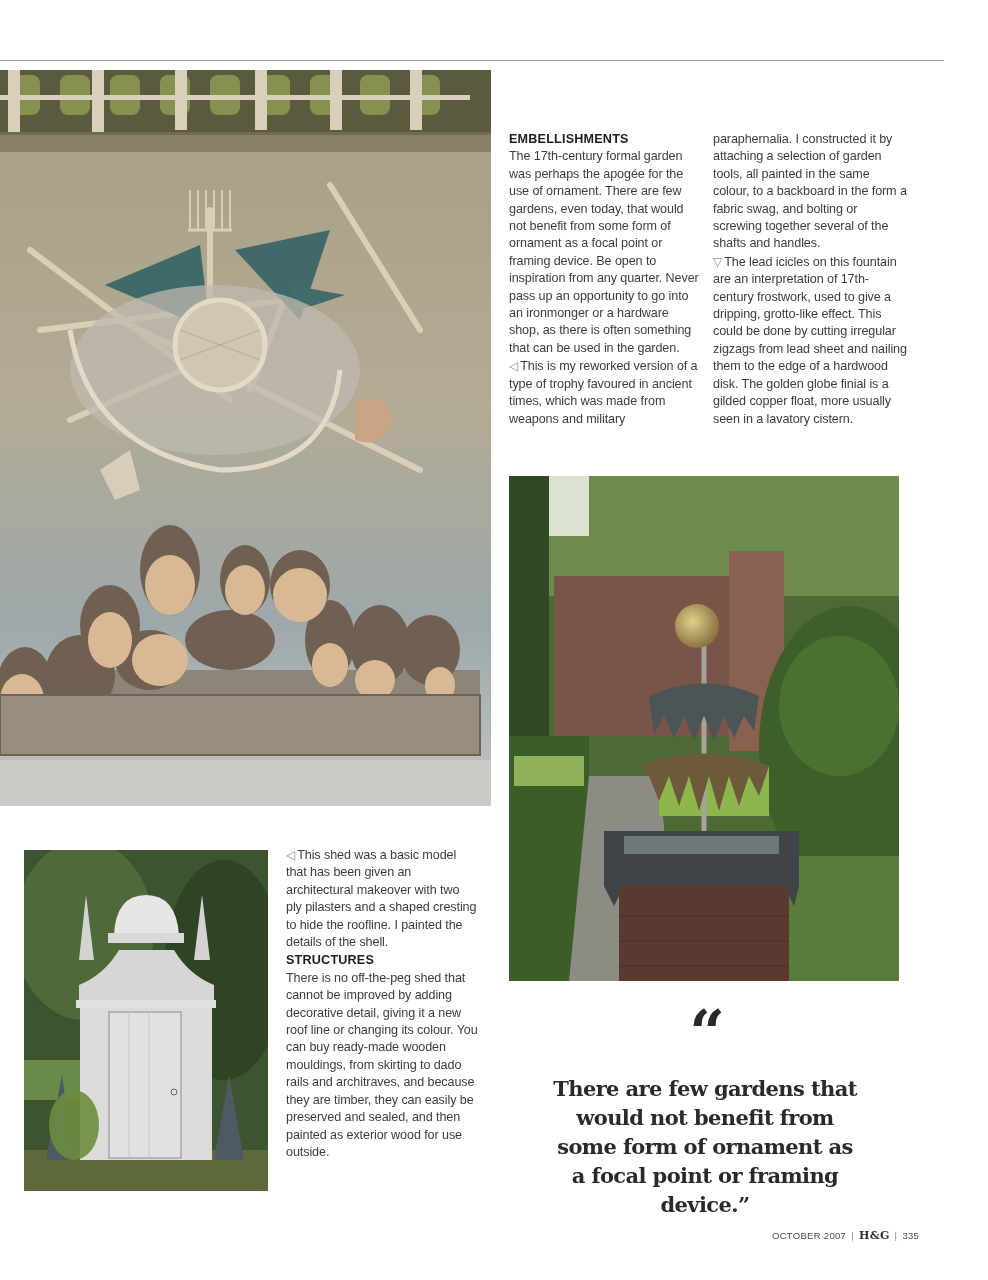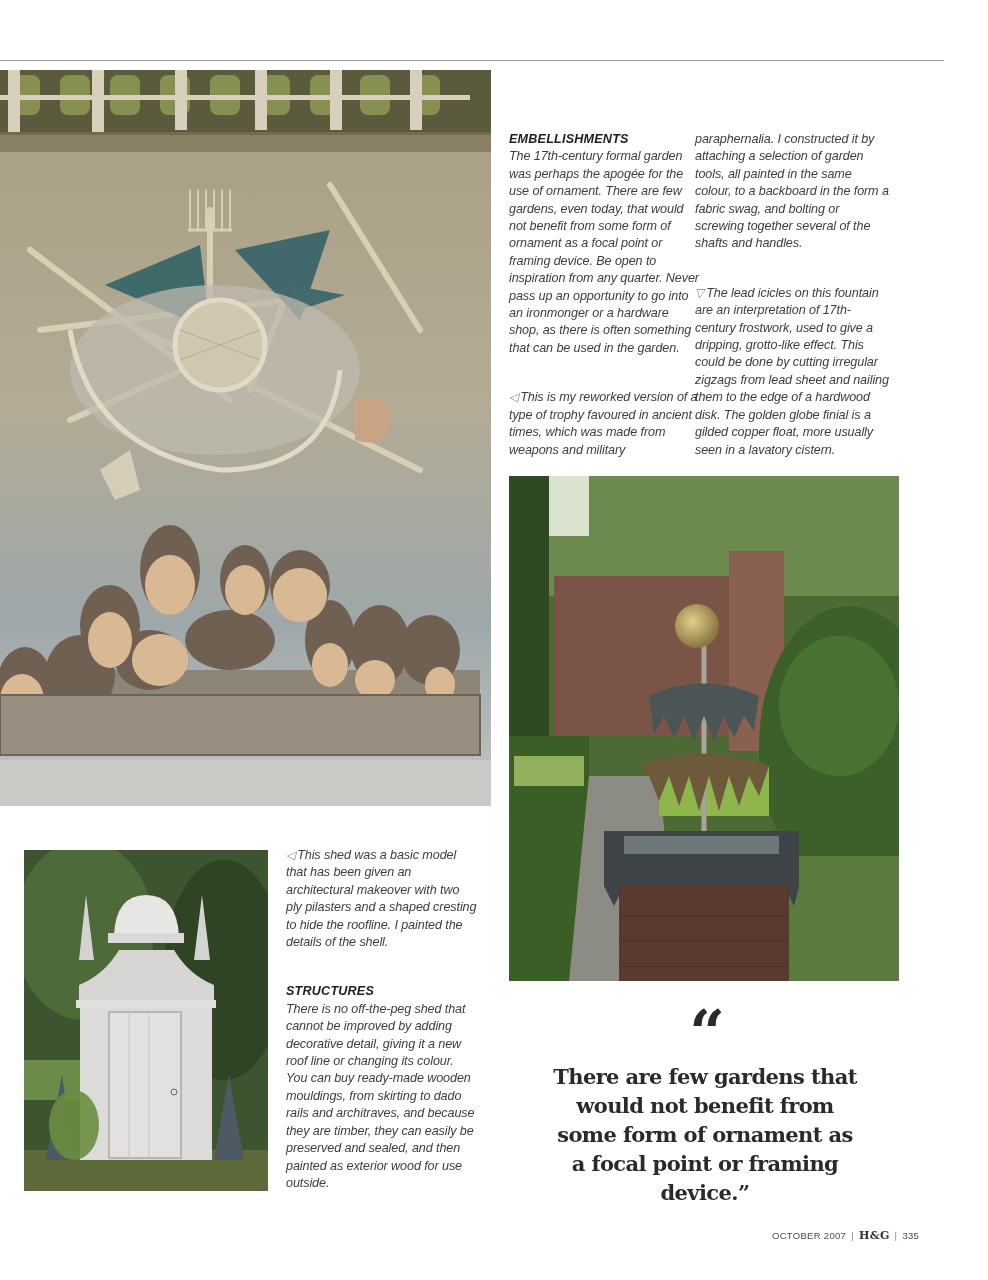--- a/index.html
+++ b/index.html
@@ -1,26 +1,26 @@
 <!DOCTYPE html>
 <html><head>
 <meta charset="utf-8">
 <style>
   html, body { margin:0; padding:0; background:#ffffff; }
   body { width:988px; height:1280px; position:relative; overflow:hidden; font-family:"Liberation Sans", sans-serif; color:#3a3a3a; }
   .rule { position:absolute; left:0; top:60px; width:944px; height:1px; background:#9a9a9a; }
   .photo { position:absolute; overflow:hidden; }
   .body-text { position:absolute; font-size:12.6px; line-height:17.4px; color:#3d3d3d; letter-spacing:-0.1px; }
-  .body-text p { margin:0;font-style:italic; }
-  .body-text p + p { margin-top:32px; }
+  .body-text p { margin:0; }
+  .body-text p + p { margin-top:1px; }
   .heading { font-weight:bold; color:#1e1e1e; font-size:12.6px; letter-spacing:0.2px; display:block; }
   .tri { color:#8a8a8a; font-size:12px; margin-right:2px; }
   .pullquote { position:absolute; left:550px; top:1010px; width:310px; text-align:center; font-family:"DejaVu Serif", serif; font-weight:bold; color:#2a2a2a; }
   .pq-mark { font-size:62px; line-height:46px; height:44px; letter-spacing:-4px; }
-  .pq-text { font-size:21px; line-height:29px; letter-spacing:-0.6px; margin-top:8px; }
+  .pq-text { font-size:21px; line-height:29px; letter-spacing:-0.6px; margin-top:20px; }
   .footer { position:absolute; left:772px; top:1229px; font-size:9.5px; color:#4a4a4a; letter-spacing:0.3px; white-space:nowrap; }
   .footer .sep { color:#888; margin:0 5px; }
   .footer .brand { font-family:"DejaVu Serif", serif; font-weight:bold; font-size:11px; color:#333; }
 </style>
 </head>
 <body>
 
 <div class="rule"></div>
 
 <div class="photo" style="left:0;top:70px;width:491px;height:736px;">
@@ -122,21 +122,21 @@
 <div class="body-text" style="left:509px;top:131px;width:192px;">
   <p>
     <span class="heading">EMBELLISHMENTS</span>
     <span>The 17th-century formal garden was perhaps the apogée for the use of ornament. There are few gardens, even today, that would not benefit from some form of ornament as a focal point or framing device. Be open to inspiration from any quarter. Never pass up an opportunity to go into an ironmonger or a hardware shop, as there is often something that can be used in the garden.</span>
   </p>
   <p>
     <span class="tri">◁</span><span>This is my reworked version of a type of trophy favoured in ancient times, which was made from weapons and military</span>
   </p>
 </div>
 
-<div class="body-text" style="left:695px;top:131px;width:194px;">
+<div class="body-text" style="left:713px;top:131px;width:194px;">
   <p>
     <span>paraphernalia. I constructed it by attaching a selection of garden tools, all painted in the same colour, to a backboard in the form a fabric swag, and bolting or screwing together several of the shafts and handles.</span>
   </p>
   <p>
     <span class="tri">▽</span><span>The lead icicles on this fountain are an interpretation of 17th-century frostwork, used to give a dripping, grotto-like effect. This could be done by cutting irregular zigzags from lead sheet and nailing them to the edge of a hardwood disk. The golden globe finial is a gilded copper float, more usually seen in a lavatory cistern.</span>
   </p>
 </div>
 
 <div class="photo" style="left:509px;top:476px;width:390px;height:505px;">
   <svg width="390" height="505" viewBox="0 0 390 505">

